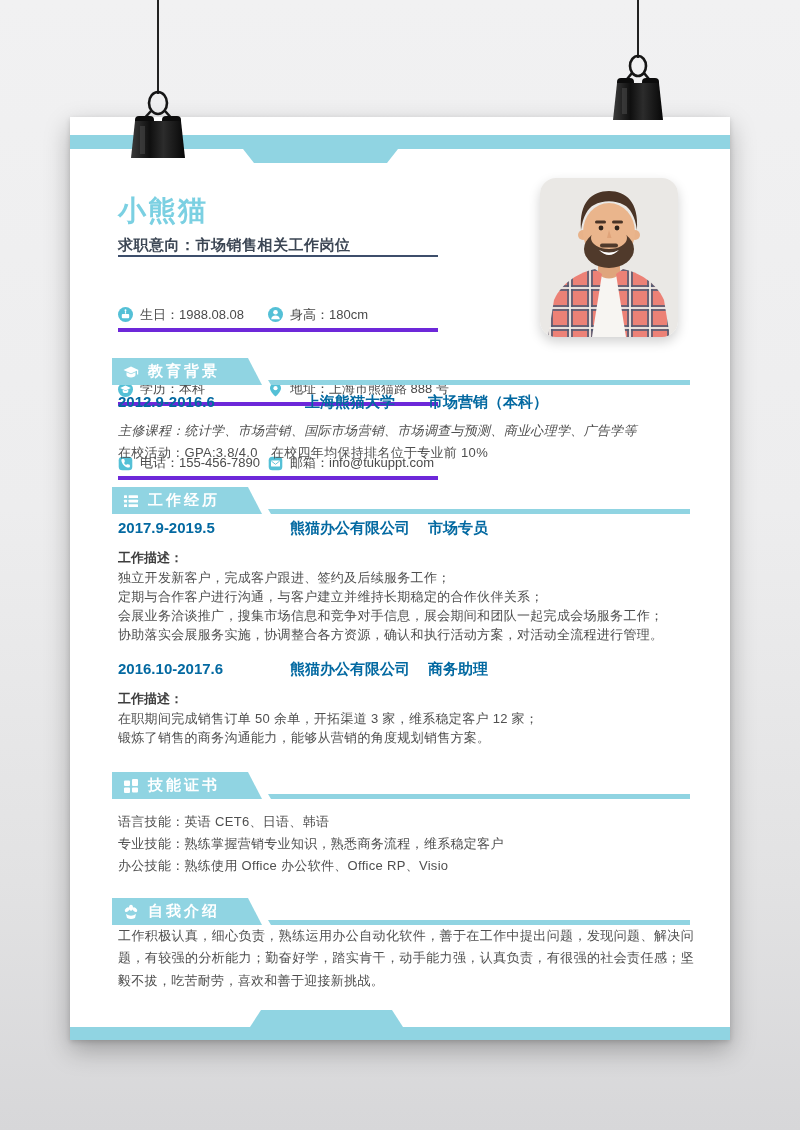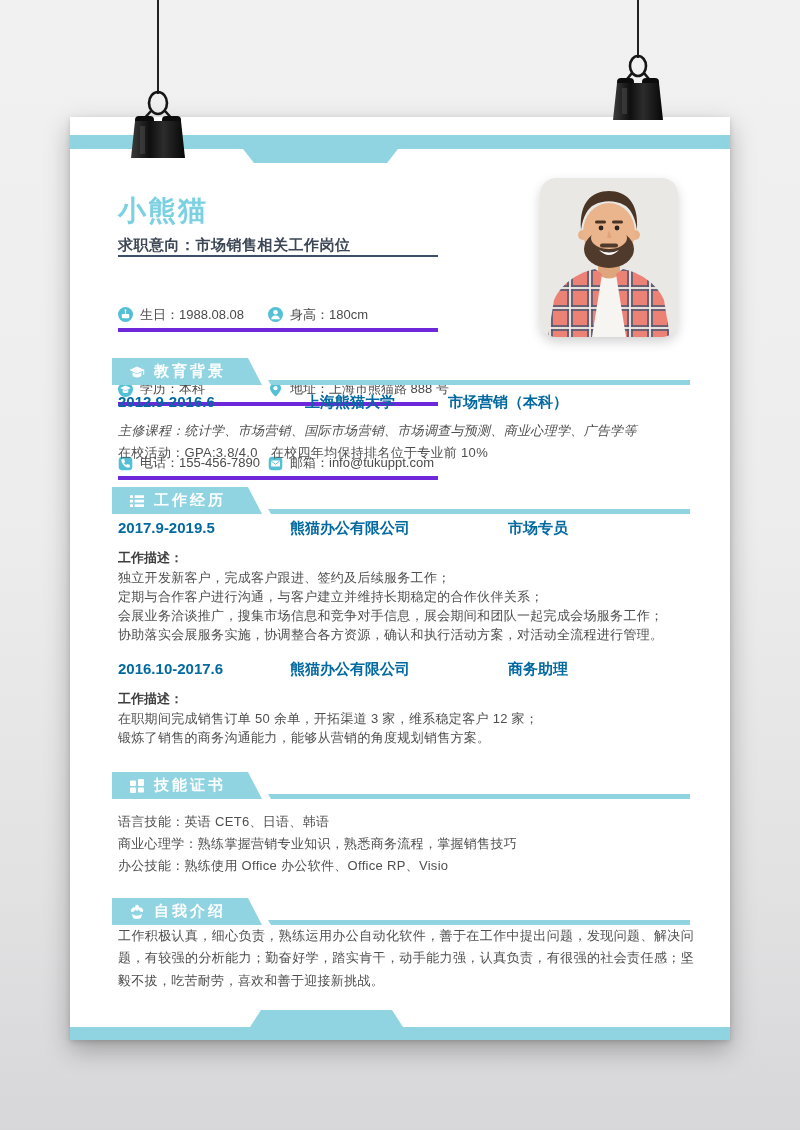--- a/index.html
+++ b/index.html
@@ -30,29 +30,29 @@
   .c-cell{display:flex;align-items:center;gap:7px;white-space:nowrap;overflow:visible;}
   .c-cell.l{width:150px;flex:none;}
   .c-cell.r{flex:1;}
   .c-text{font-size:13px;color:#4a4a4a;}
   .icon15{width:15px;height:15px;flex:none;display:block;}
   .photo{left:470px;top:61px;width:138px;height:159px;border-radius:16px;overflow:hidden;
     box-shadow:0 5px 12px rgba(0,0,0,.18);}
   
   .banner{left:42px;width:150px;height:27px;background:#90d4e2;color:#fff;
     clip-path:polygon(0 0,calc(100% - 14px) 0,100% 100%,0 100%);
-    display:flex;align-items:center;gap:9px;padding-left:17px;box-sizing:border-box;}
+    display:flex;align-items:center;gap:9px;padding-left:11px;box-sizing:border-box;}
   .banner .t{font-size:15px;font-weight:bold;letter-spacing:3px;}
   .icon16{width:16px;height:16px;flex:none;display:block;}
   .sec-rule{left:198px;width:422px;height:5px;background:#90d4e2;
     clip-path:polygon(0 0,100% 0,100% 100%,3px 100%);}
   .row3{height:20px;font-size:15px;font-weight:600;color:#0369a1;}
   .col-a{left:48px;}
   .col-b{left:200px;width:160px;text-align:center;}
-  .col-c{left:348px;width:150px;text-align:right;}
+  .col-c{left:358px;width:150px;text-align:left;}
   .body13{font-size:13px;color:#4f4f4f;letter-spacing:.3px;white-space:nowrap;}
   .desc-label{font-size:13px;font-weight:600;color:#3e3e3e;}
   .bullets{left:48px;width:580px;}
   .bullets div{line-height:19px;}
   .skill-lines div{line-height:22px;}
   .about-p{left:48px;top:808px;width:576px;font-size:13px;color:#4f4f4f;line-height:22.4px;
     letter-spacing:.3px;text-align:justify;}
   .clip{position:absolute;top:0;}
   .clip.left{left:120px;}
   .clip.right{left:600px;}
@@ -210,21 +210,21 @@
           <rect x="1" y="2.5" width="6" height="5.5" rx="1" fill="#fff"></rect>
           <rect x="9" y="1" width="6" height="7" rx="1" fill="#fff"></rect>
           <rect x="1" y="9.5" width="6" height="5.5" rx="1" fill="#fff"></rect>
           <rect x="9" y="9.5" width="6" height="5" rx="1" fill="#fff"></rect>
         </svg>
       <span class="t">技能证书</span>
     </div>
     <div class="abs sec-rule" style="top:677px;"></div>
     <div class="abs bullets body13 skill-lines" style="top:694px;">
       <div>语言技能：英语 CET6、日语、韩语</div>
-      <div>商业心理学：熟练掌握营销专业知识，熟悉商务流程，掌握销售技巧</div>
+      <div>专业技能：熟练掌握营销专业知识，熟悉商务流程，维系稳定客户</div>
       <div>办公技能：熟练使用 Office 办公软件、Office RP、Visio</div>
     </div>
 
     <div class="abs banner" style="top:781px;">
       <svg class="icon16" viewBox="0 0 16 16">
           <ellipse cx="8" cy="3.8" rx="2" ry="3" fill="#fff"></ellipse>
           <ellipse cx="4.2" cy="5.6" rx="2.8" ry="1.8" transform="rotate(-40 4.2 5.6)" fill="#fff"></ellipse>
           <ellipse cx="11.8" cy="5.6" rx="2.8" ry="1.8" transform="rotate(40 11.8 5.6)" fill="#fff"></ellipse>
           <path d="M3 10 Q8 13.5 13 10 L12 14 Q8 16 4 14 Z" fill="#fff"></path>
         </svg>

